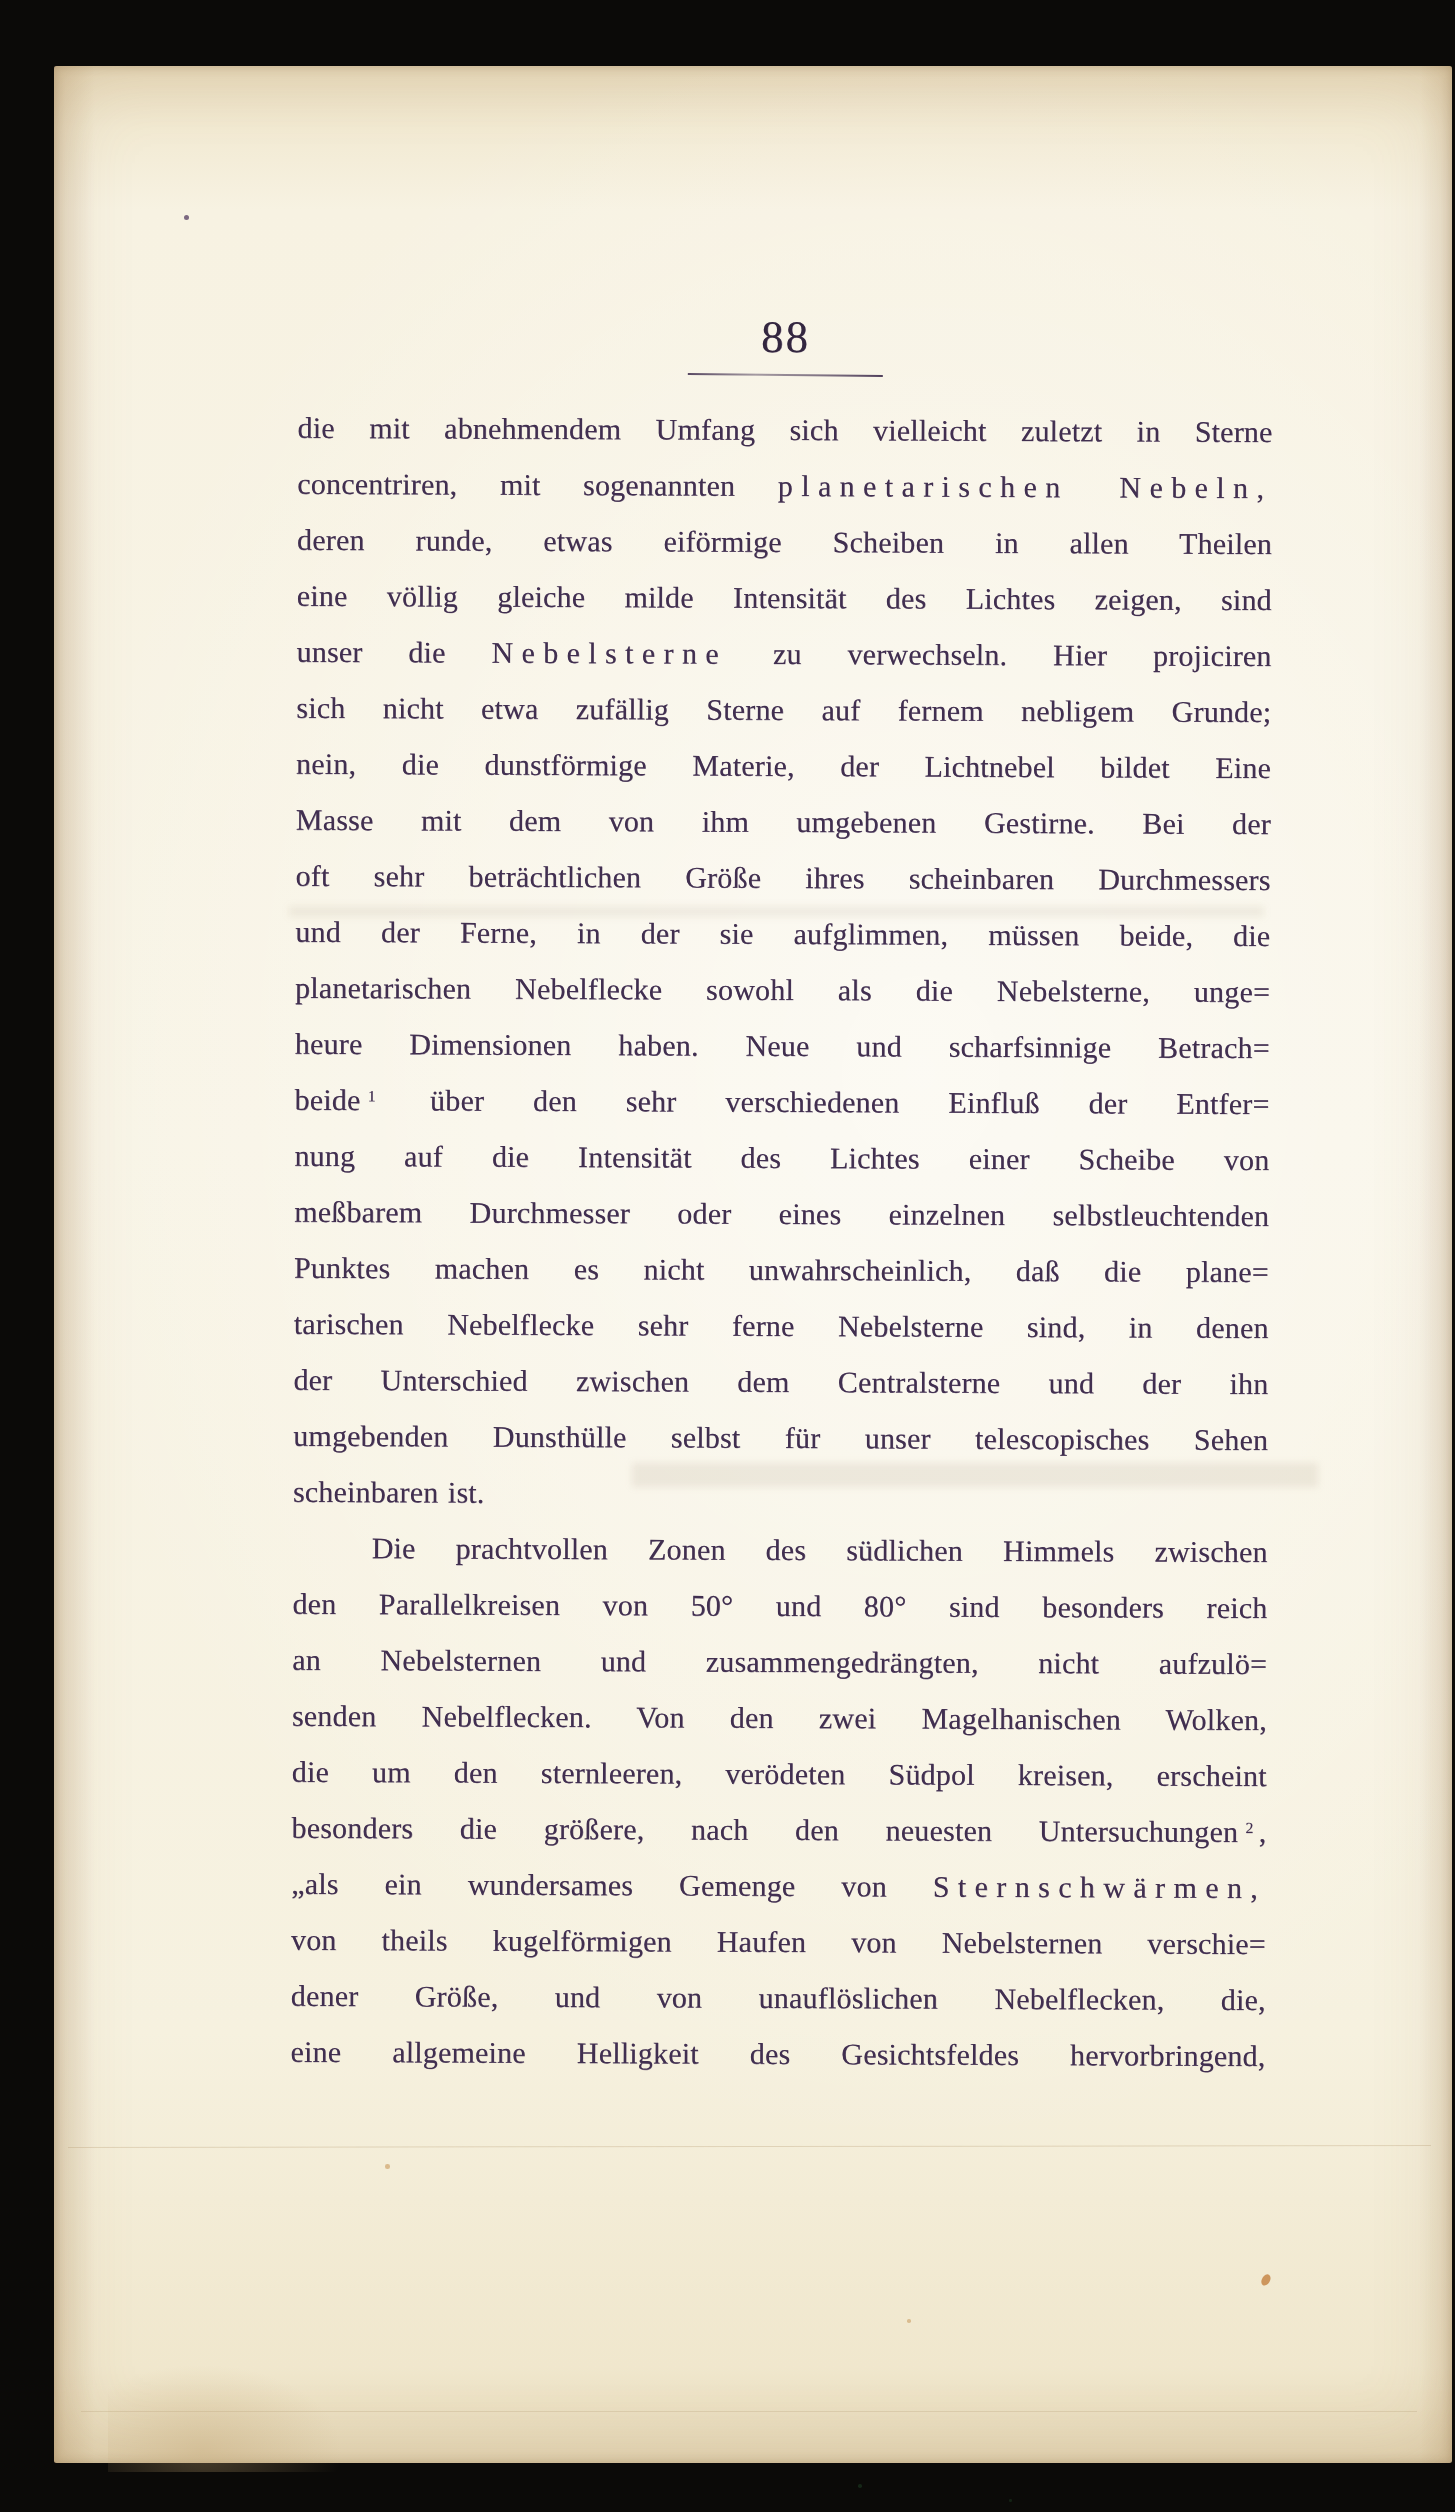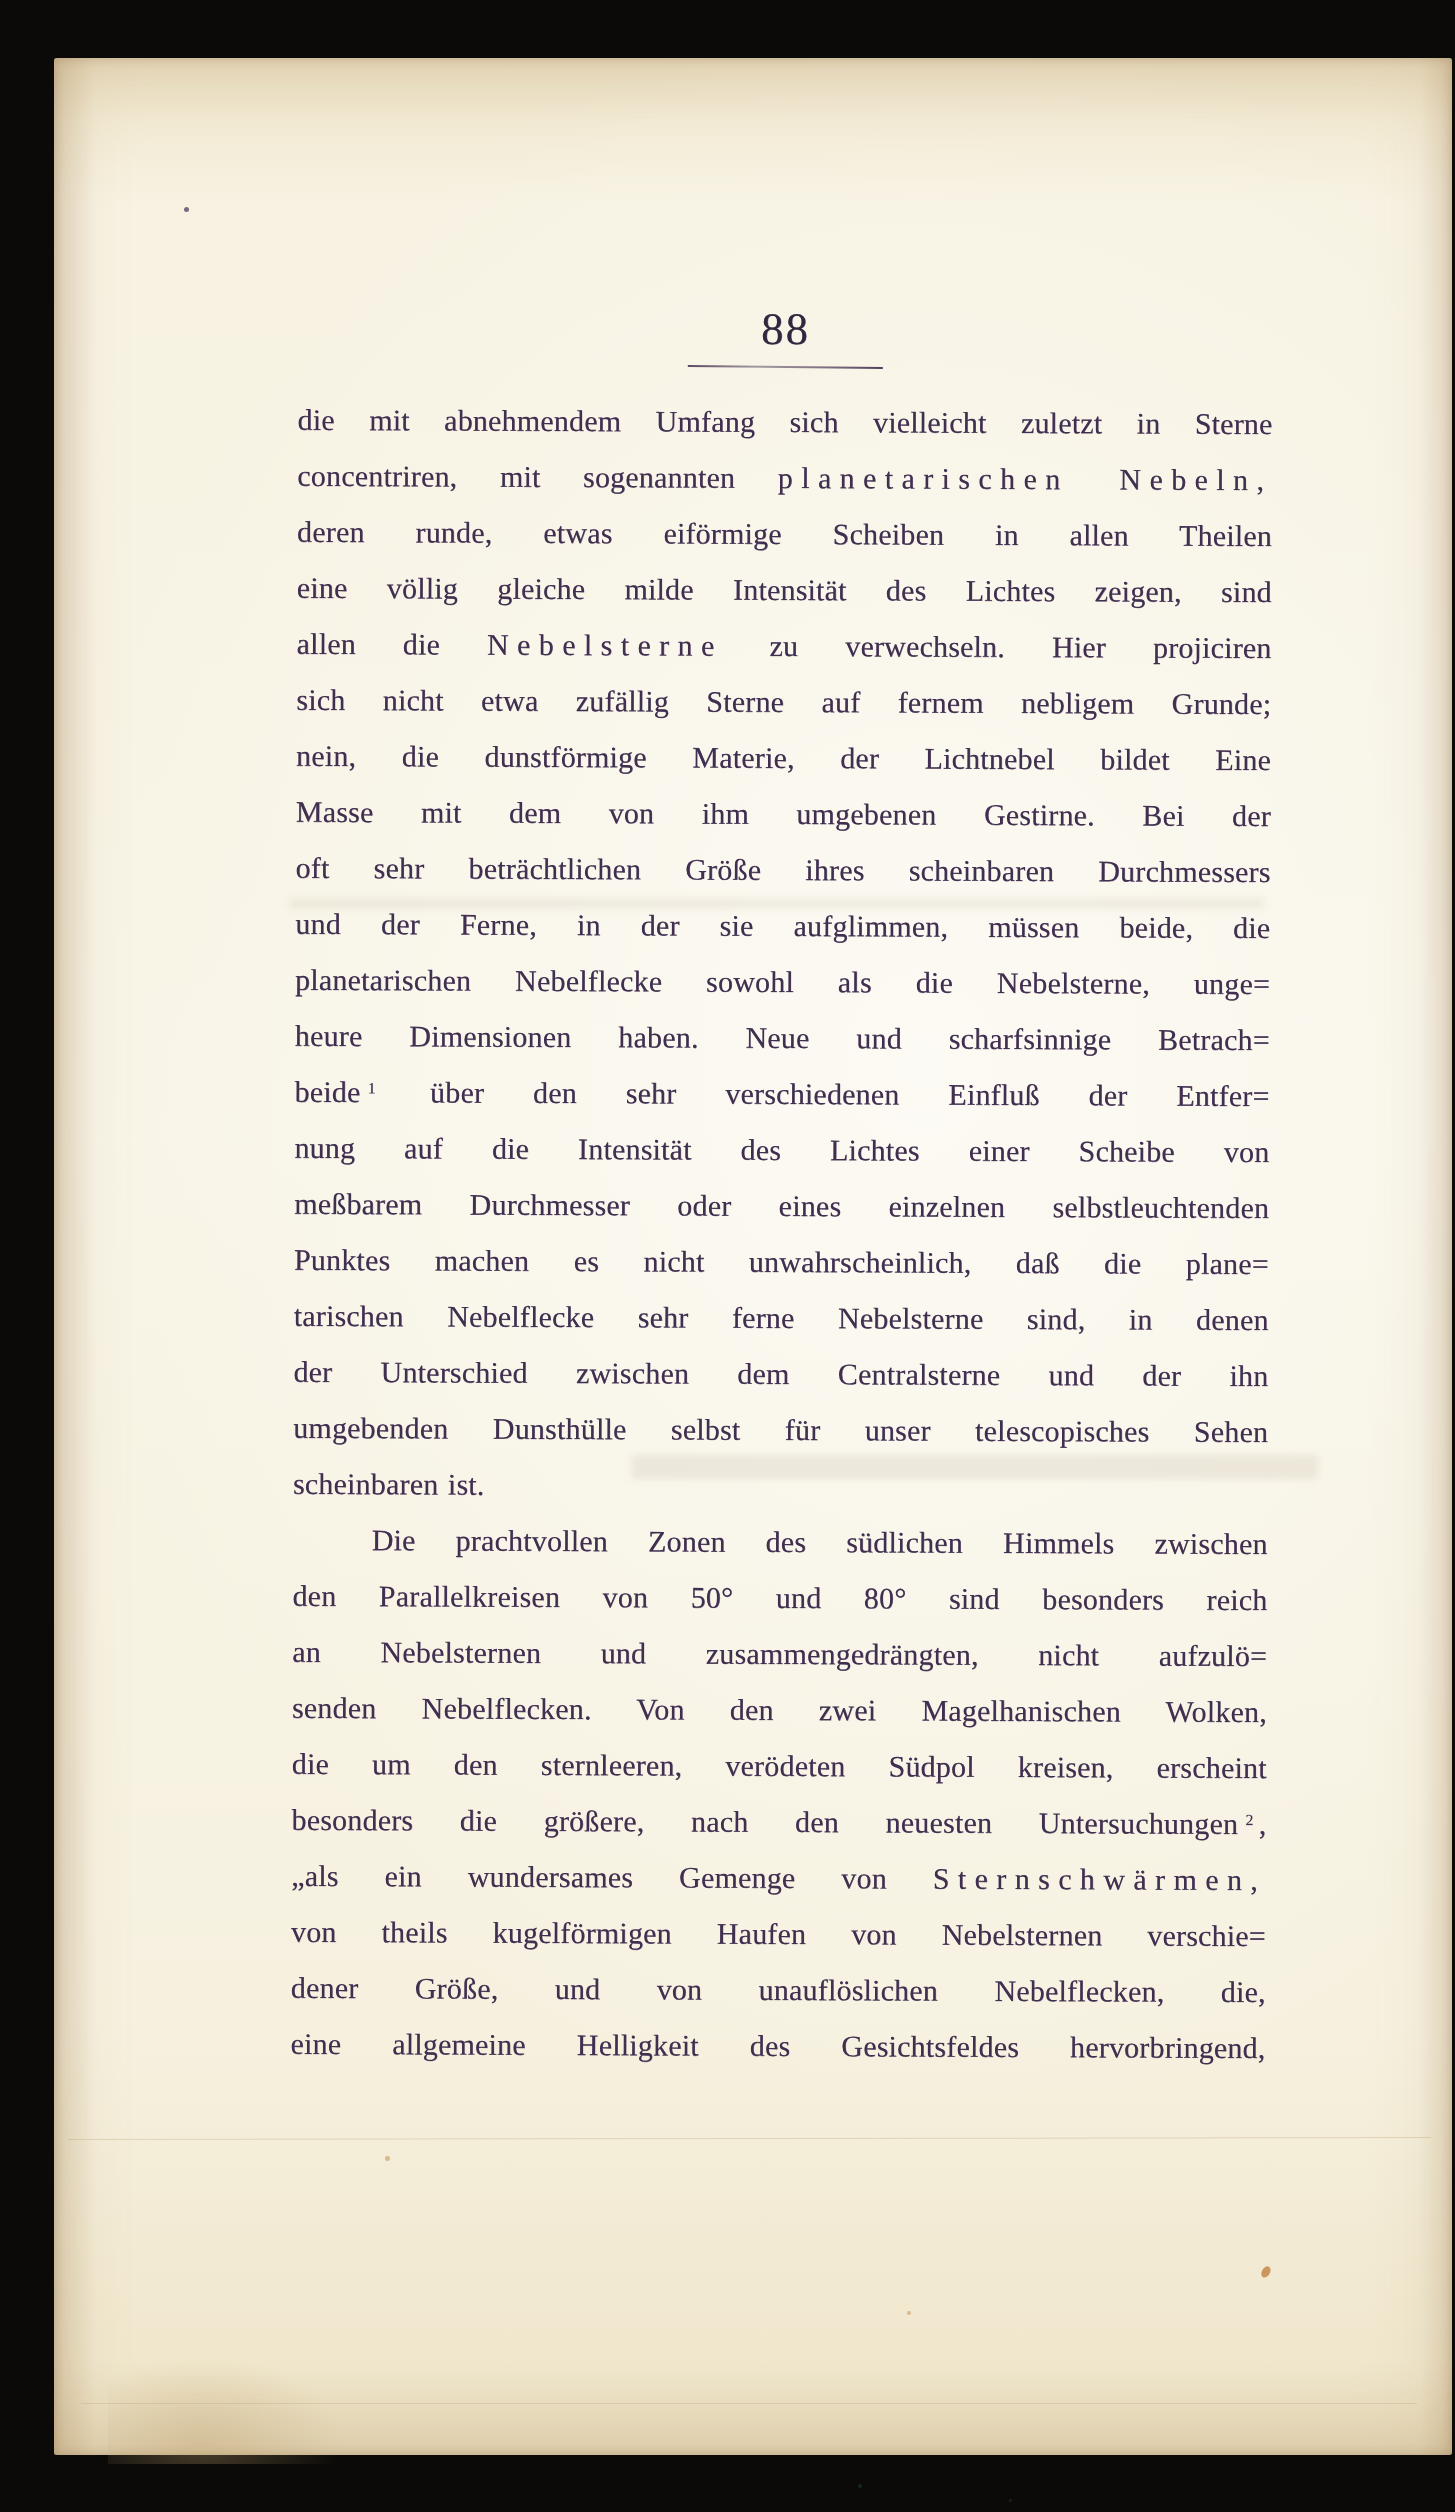--- a/index.html
+++ b/index.html
@@ -5,21 +5,21 @@
   html, body {
     margin: 0; padding: 0;
     width: 1455px; height: 2512px;
     overflow: hidden;
   }
   body { background: #0b0a08; position: relative; }
 
   
   .page {
     position: absolute;
-    left: 54px; top: 58px;
+    left: 54px; top: 66px;
     width: 1398px; height: 2397px;
     background:
       radial-gradient(ellipse 1174px 1444px at 62% 42%, rgba(255,255,255,0.55), rgba(255,255,255,0) 75%),
       linear-gradient(180deg, #e9dcbe 0px, #f2ead3 63px, #f7f2e2 144px, #f8f4e6 45%, #f6f1df 82%, #f0e7cd 96%, #e4d6b5 100%);
     box-shadow:
       inset 0 0 81px rgba(150, 110, 60, 0.20),
       inset 0 0 10.8px rgba(110, 80, 40, 0.30);
     border-radius: 2.7px;
   }
   
@@ -106,21 +106,21 @@
   <div class="content">
     <div class="header">
       <div class="page-number">88</div>
       <div class="rule"></div>
     </div>
     <div class="text-block">
         <div class="line"><span>die mit abnehmendem Umfang sich vielleicht zuletzt in Sterne</span></div>
         <div class="line"><span>concentriren, mit sogenannten </span><span class="sp">planetarischen Nebeln,</span></div>
         <div class="line"><span>deren runde, etwas eiförmige Scheiben in allen Theilen</span></div>
         <div class="line"><span>eine völlig gleiche milde Intensität des Lichtes zeigen, sind</span></div>
-        <div class="line"><span>allen die </span><span class="sp">Nebelsterne</span><span> zu verwechseln. Hier projiciren</span></div>
+        <div class="line"><span>unser die </span><span class="sp">Nebelsterne</span><span> zu verwechseln. Hier projiciren</span></div>
         <div class="line"><span>sich nicht etwa zufällig Sterne auf fernem nebligem Grunde;</span></div>
         <div class="line"><span>nein, die dunstförmige Materie, der Lichtnebel bildet Eine</span></div>
         <div class="line"><span>Masse mit dem von ihm umgebenen Gestirne. Bei der</span></div>
         <div class="line"><span>oft sehr beträchtlichen Größe ihres scheinbaren Durchmessers</span></div>
         <div class="line"><span>und der Ferne, in der sie aufglimmen, müssen beide, die</span></div>
         <div class="line"><span>planetarischen Nebelflecke sowohl als die Nebelsterne, unge=</span></div>
         <div class="line"><span>heure Dimensionen haben. Neue und scharfsinnige Betrach=</span></div>
         <div class="line"><span>beide</span><sup>1</sup><span> über den sehr verschiedenen Einfluß der Entfer=</span></div>
         <div class="line"><span>nung auf die Intensität des Lichtes einer Scheibe von</span></div>
         <div class="line"><span>meßbarem Durchmesser oder eines einzelnen selbstleuchtenden</span></div>

